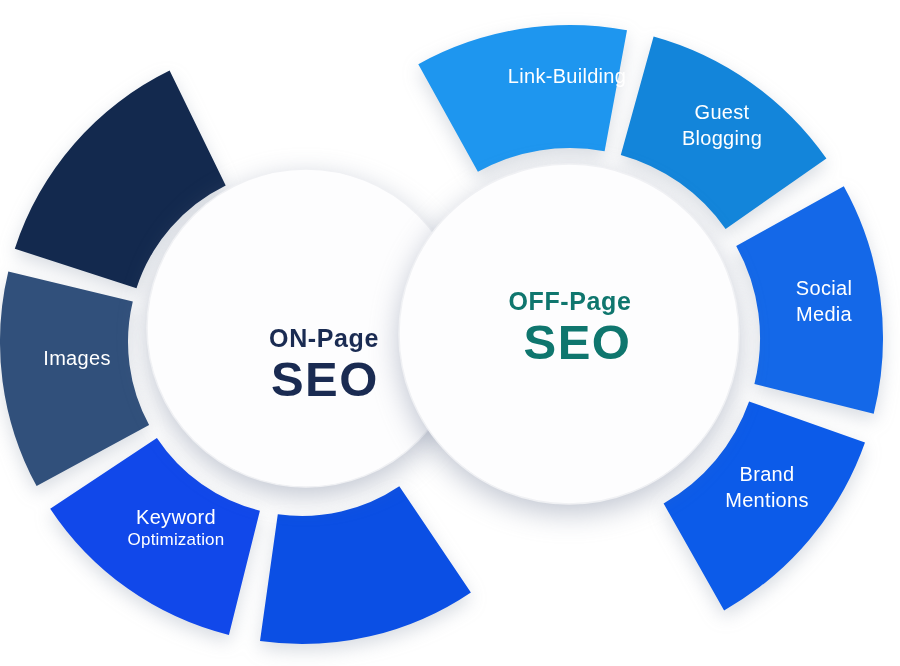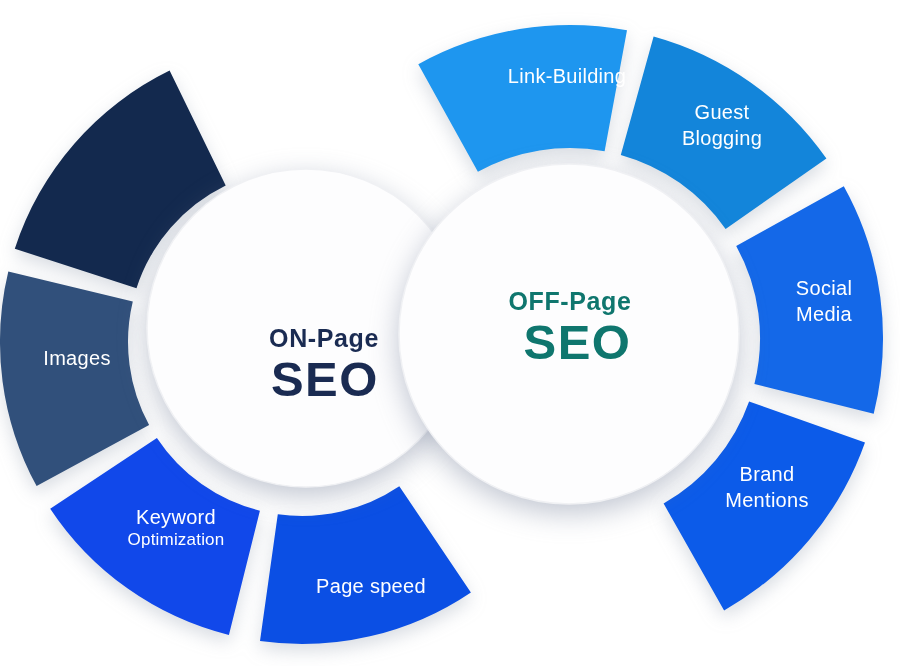--- a/index.html
+++ b/index.html
@@ -52,21 +52,20 @@
       <g class="ring">
         <path d="M 418.3 64.2 A 313 313 0 0 1 627.0 30.2 L 604.6 151.2 A 190 190 0 0 0 477.9 171.8 Z" fill="#1E96EF"></path>
         <path d="M 653.6 36.4 A 313 313 0 0 1 826.4 158.5 L 725.6 229.0 A 190 190 0 0 0 620.8 154.9 Z" fill="#1385DA"></path>
         <path d="M 843.8 186.3 A 313 313 0 0 1 873.7 413.7 L 754.4 384.0 A 190 190 0 0 0 736.2 245.9 Z" fill="#1468E8"></path>
         <path d="M 865.0 442.5 A 313 313 0 0 1 724.1 610.4 L 663.6 503.4 A 190 190 0 0 0 749.1 401.4 Z" fill="#0C5BE9"></path>
       </g>
       <circle cx="569" cy="334" r="170" class="hub"></circle>
     </svg>
     <div class="seg-label" style="left: 77px; top: 358px; color: rgb(255, 255, 255);"><span>Images</span></div>
     <div class="seg-label" style="left: 176px; top: 527px; color: rgb(255, 255, 255);"><span>Keyword</span><span class="sub">Optimization</span></div>
-    <div class="seg-label" style="left: 371px; top: 586px; color: rgb(255, 255, 255);"><span>Page speed</span></div>
     <div class="wheel-title" style="left: 324px; top: 327px; color: rgb(26, 43, 82); margin-top: 37px;">
       <span class="t1">ON-Page</span>
       <span class="t2">SEO</span>
     </div>
     <div class="seg-label" style="left: 567px; top: 76px; color: rgb(255, 255, 255);"><span>Link-Building</span></div>
     <div class="seg-label" style="left: 722px; top: 125px; color: rgb(255, 255, 255);"><span>Guest
 Blogging</span></div>
     <div class="seg-label" style="left: 824px; top: 301px; color: rgb(255, 255, 255);"><span>Social
 Media</span></div>
     <div class="seg-label" style="left: 767px; top: 487px; color: rgb(255, 255, 255);"><span>Brand

